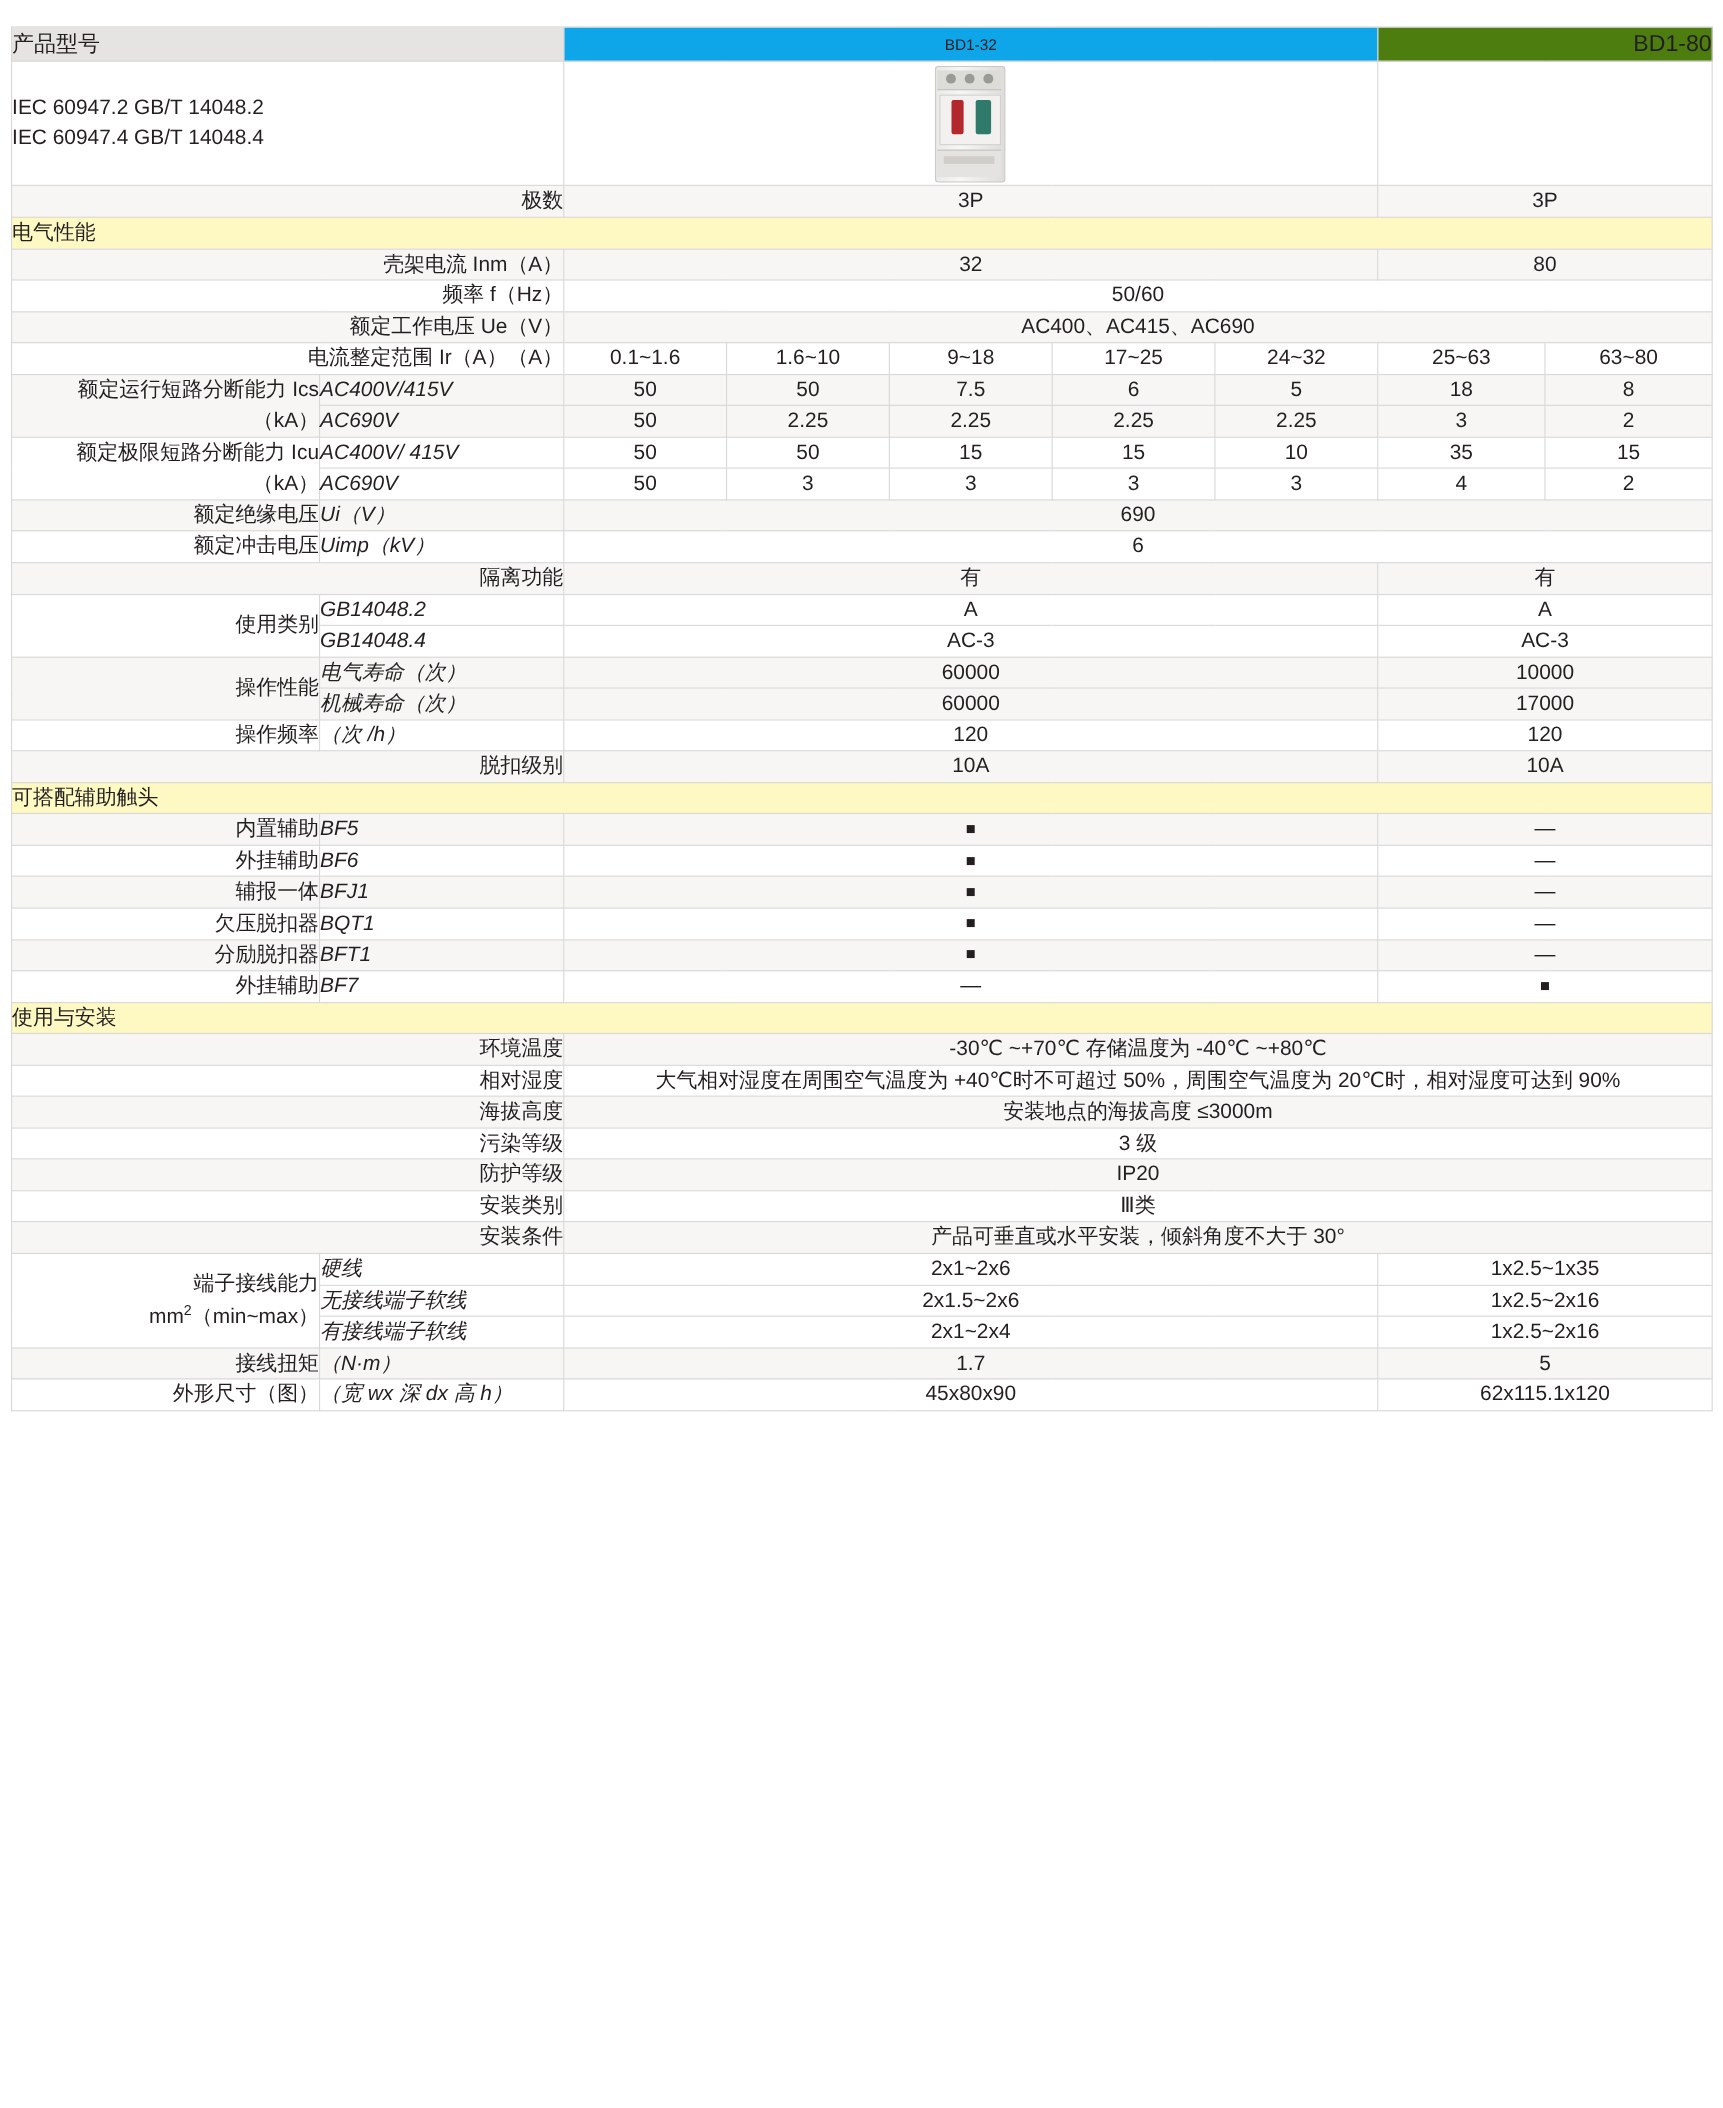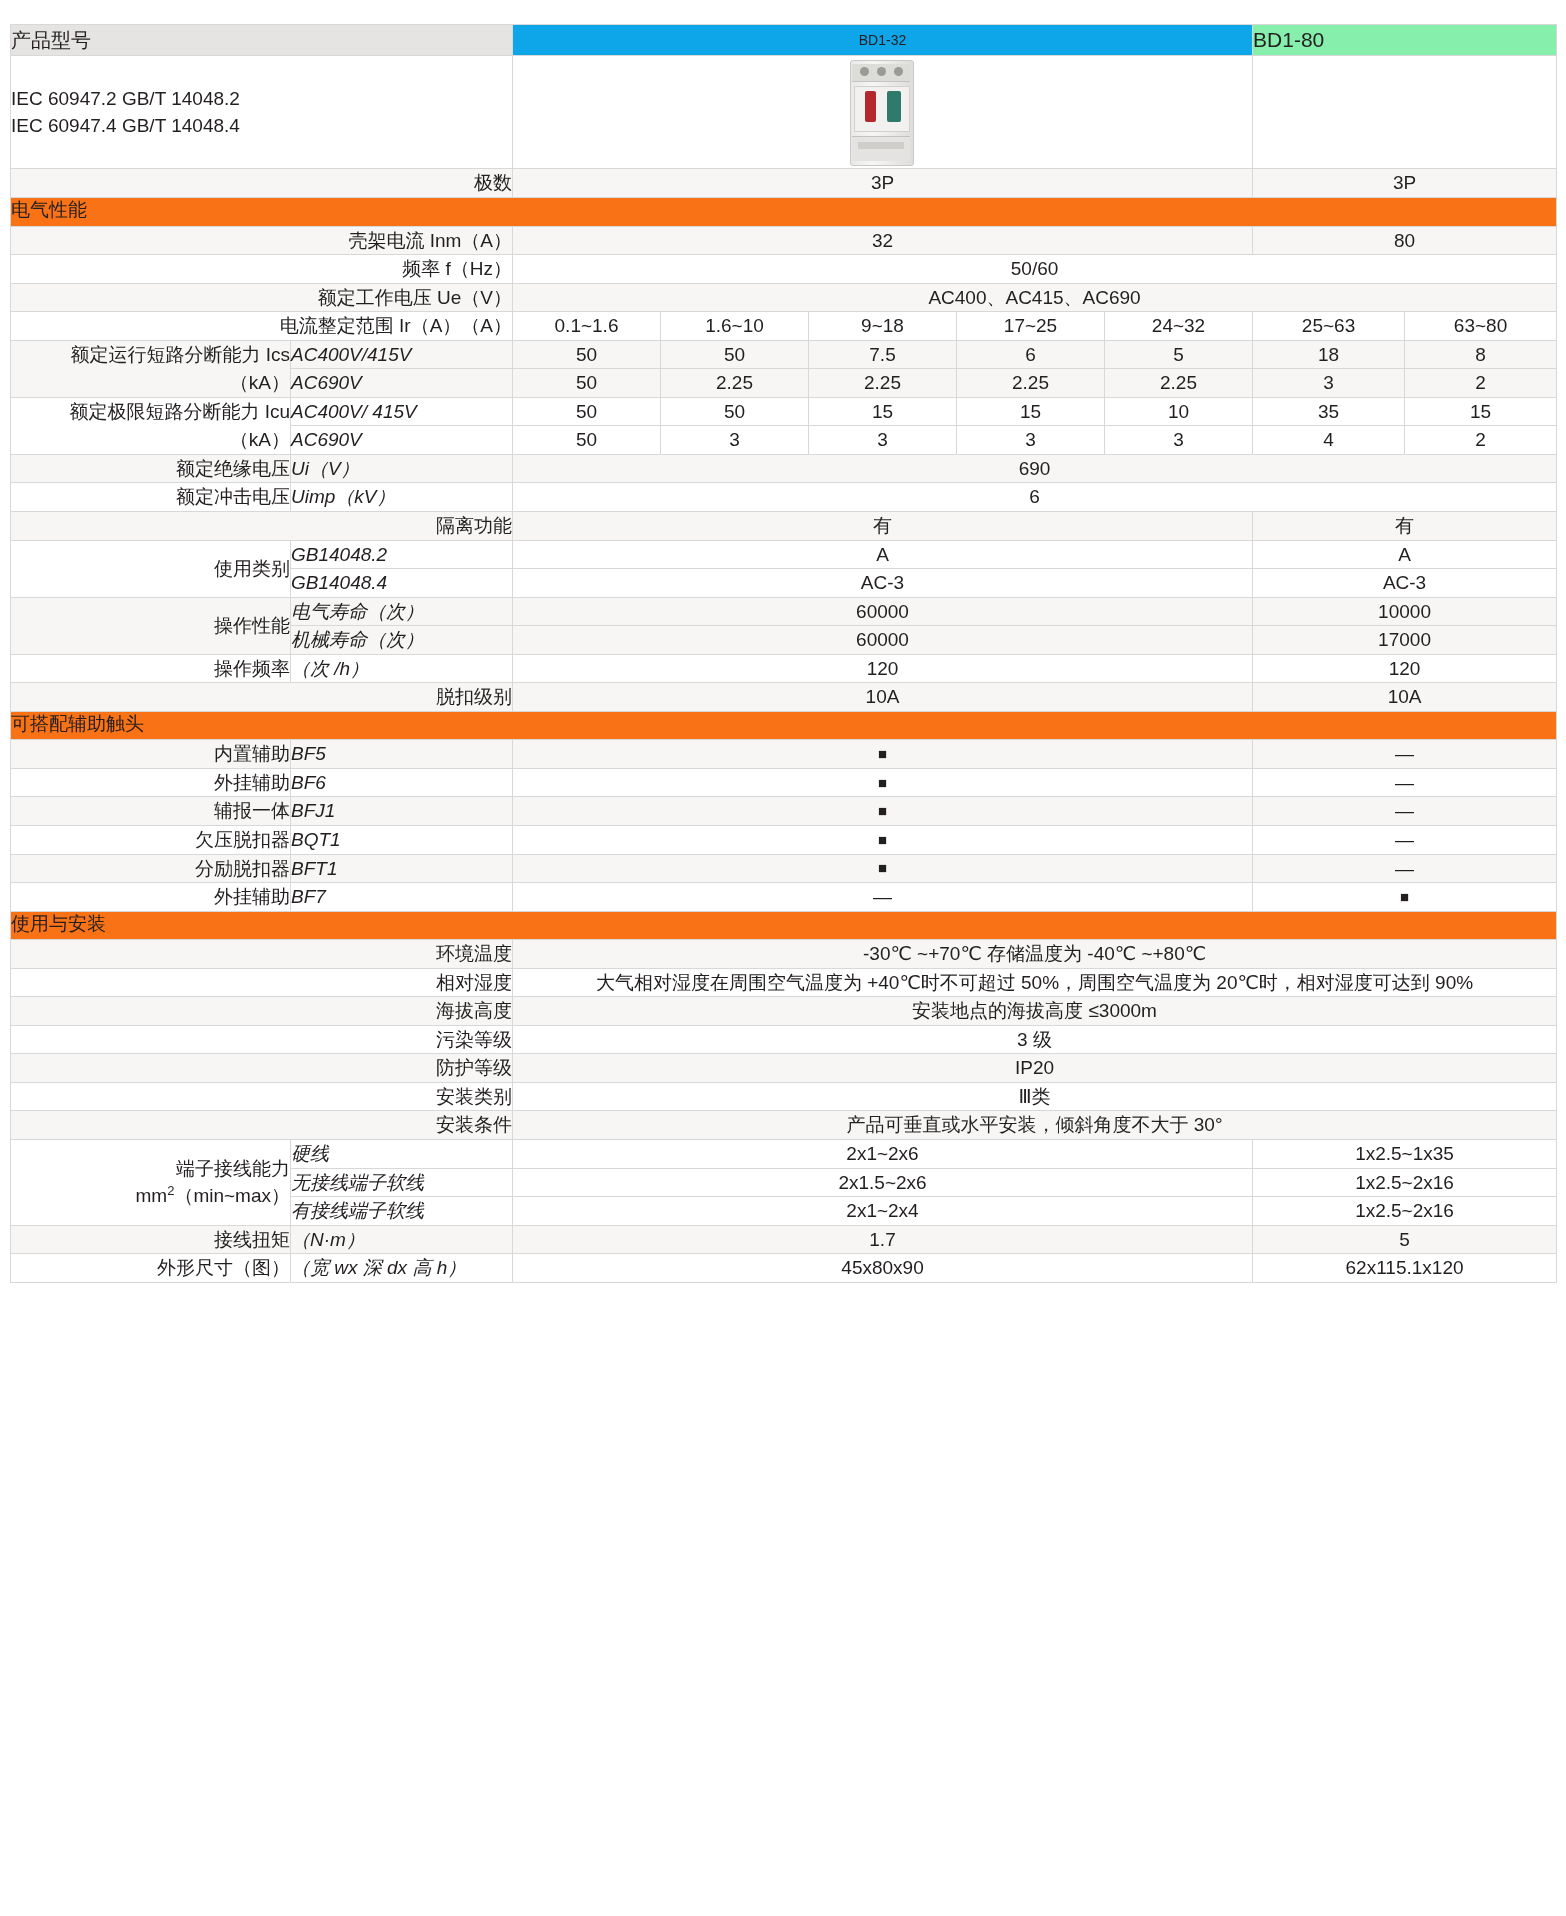--- a/index.html
+++ b/index.html
@@ -51,44 +51,43 @@
     padding: 12px 0 12px 14px;
   }
   .hdr-mid {
     background: #0ea5e9;
     font-weight: bold;
     font-size: 14px;
     text-align: center;
     padding: 12px 4px;
   }
   .hdr-right {
-    background: #86efac;
+    background: #4d7c0f;
     font-weight: bold;
     font-size: 21px;
-    text-align: left;
+    text-align: right;
     padding: 12px 4px;
   }
   .std-cell {
     padding: 14px 0 16px 14px;
     font-size: 19px;
     line-height: 1.6;
   }
   .img-cell {
     text-align: center;
     padding: 4px;
     background: #ffffff;
   }
   .row-alt td {
     background: #f7f6f5;
   }
   .section-row td {
-    background: #f97316;
+    background: #fef9c3;
     padding: 9px 0 9px 14px;
     text-align: left;
-    font-family: Liberation Mono, monospace;
   }
   .mark {
     font-size: 15px;
     letter-spacing: 0;
   }
   .dash {
     font-size: 19px;
   }
   .wrapcell {
     padding: 10px 18px;

